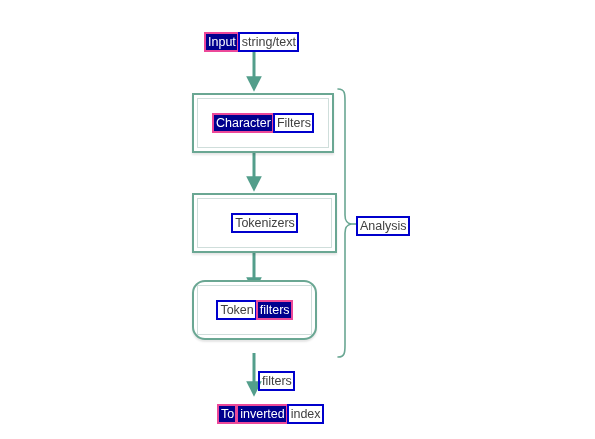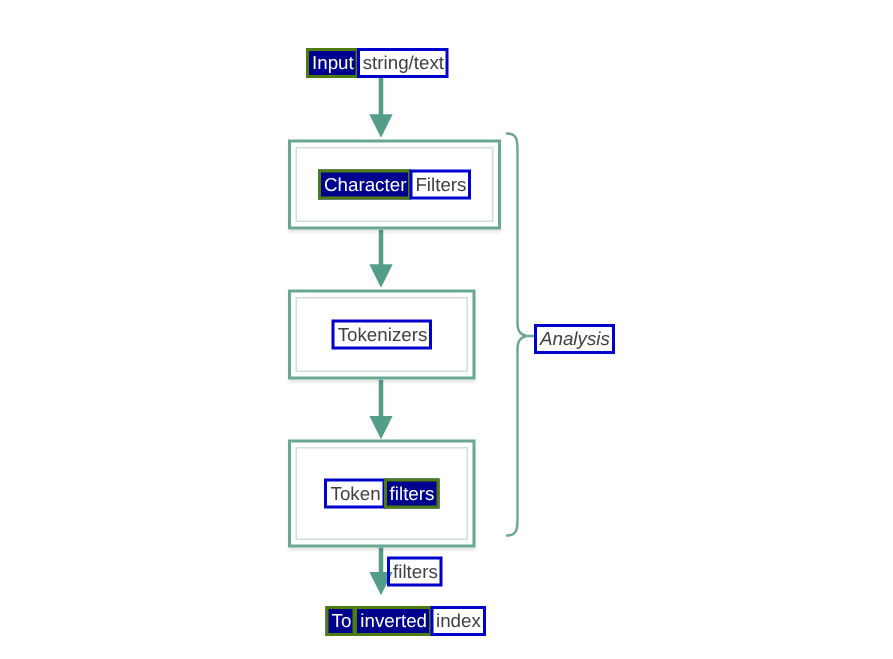--- a/index.html
+++ b/index.html
@@ -39,21 +39,21 @@
     line-height: 14px;
   }
   
   .chip.outline {
     border: 2px solid #0000cc;
     background: transparent;
     color: #404040;
   }
   
   .chip.selected {
-    border: 2px solid #4d7c0f;
+    border: 2px solid #ec4899;
     background: #00008e;
     color: #ffffff;
   }
   .chip + .chip { margin-left: -1px; }
 
   
   .proc-box {
     position: absolute;
     box-sizing: border-box;
     background: #ffffff;
@@ -111,35 +111,35 @@
     <span class="chip selected">Input</span><span class="chip outline">string/text</span>
   </div>
 
   <div class="proc-box" style="left:192px; top:93px; width:142px; height:60px;">
     <div class="inner"></div>
     <div class="box-text">
       <span class="chip selected">Character</span><span class="chip outline">Filters</span>
     </div>
   </div>
 
-  <div class="proc-box" style="left:192px; top:193px; width:125px; height:60px;">
+  <div class="proc-box" style="left:192px; top:193px; width:145px; height:60px;">
     <div class="inner"></div>
     <div class="box-text">
       <span class="chip outline">Tokenizers</span>
     </div>
   </div>
 
-  <div class="proc-box" style="left:192px; top:293px; width:125px; height:72px;">
+  <div class="proc-box" style="left:192px; top:280px; width:125px; height:60px;border-radius:13px;">
     <div class="inner"></div>
     <div class="box-text">
       <span class="chip outline">Token</span><span class="chip selected">filters</span>
     </div>
   </div>
 
-  <div class="chip-row" style="left:356px; top:216px;font-style:italic;">
+  <div class="chip-row" style="left:356px; top:216px;">
     <span class="chip outline">Analysis</span>
   </div>
 
   <div class="chip-row" style="left:258px; top:371px;">
     <span class="chip outline">filters</span>
   </div>
 
   <div class="chip-row" style="left:204px; top:404px;padding-left:13px;">
     <span class="chip selected">To</span><span class="chip selected">inverted</span><span class="chip outline">index</span>
   </div>

